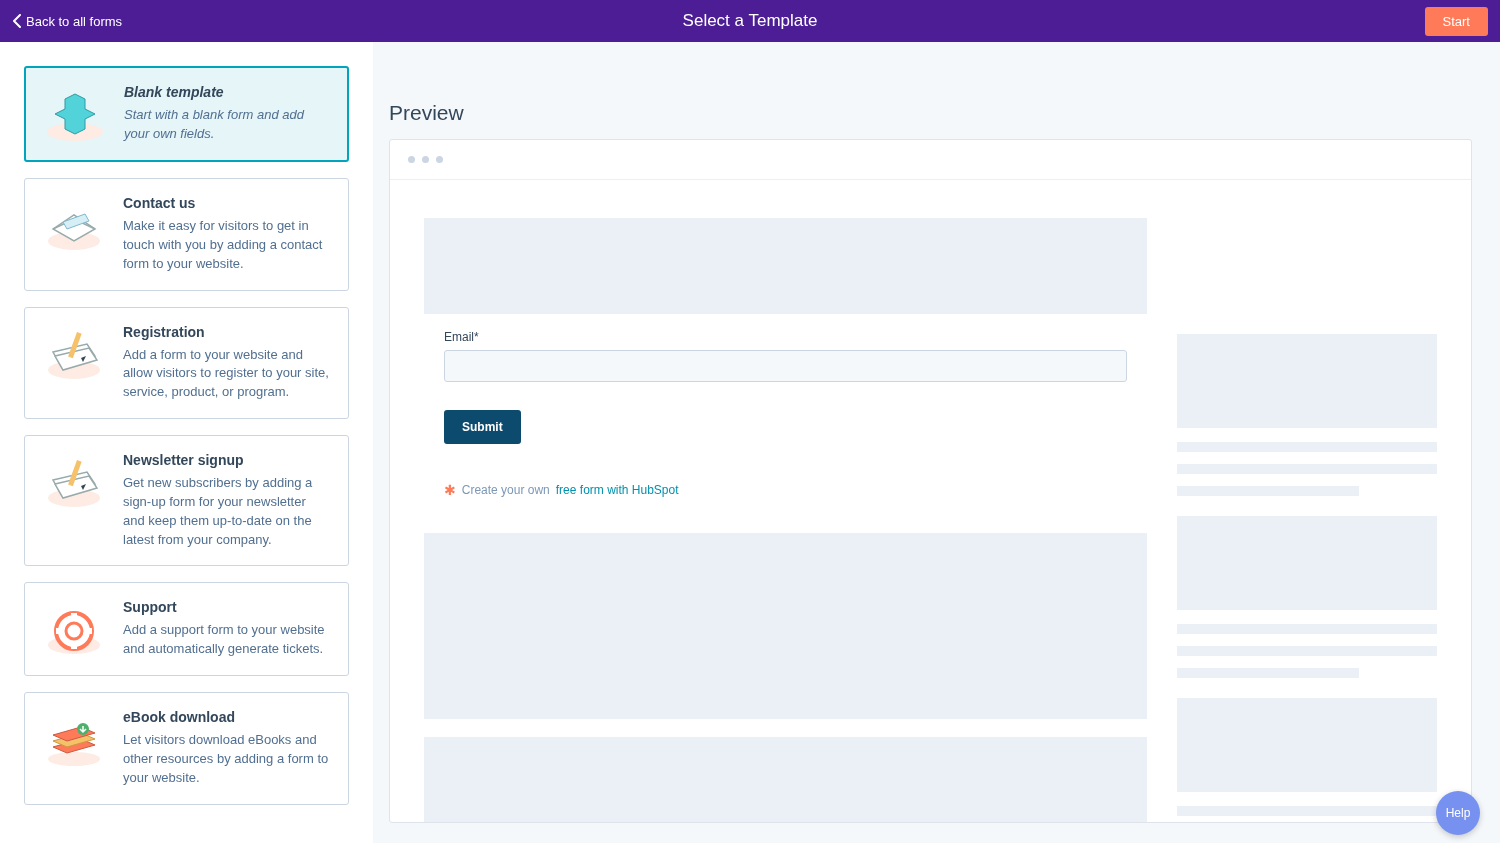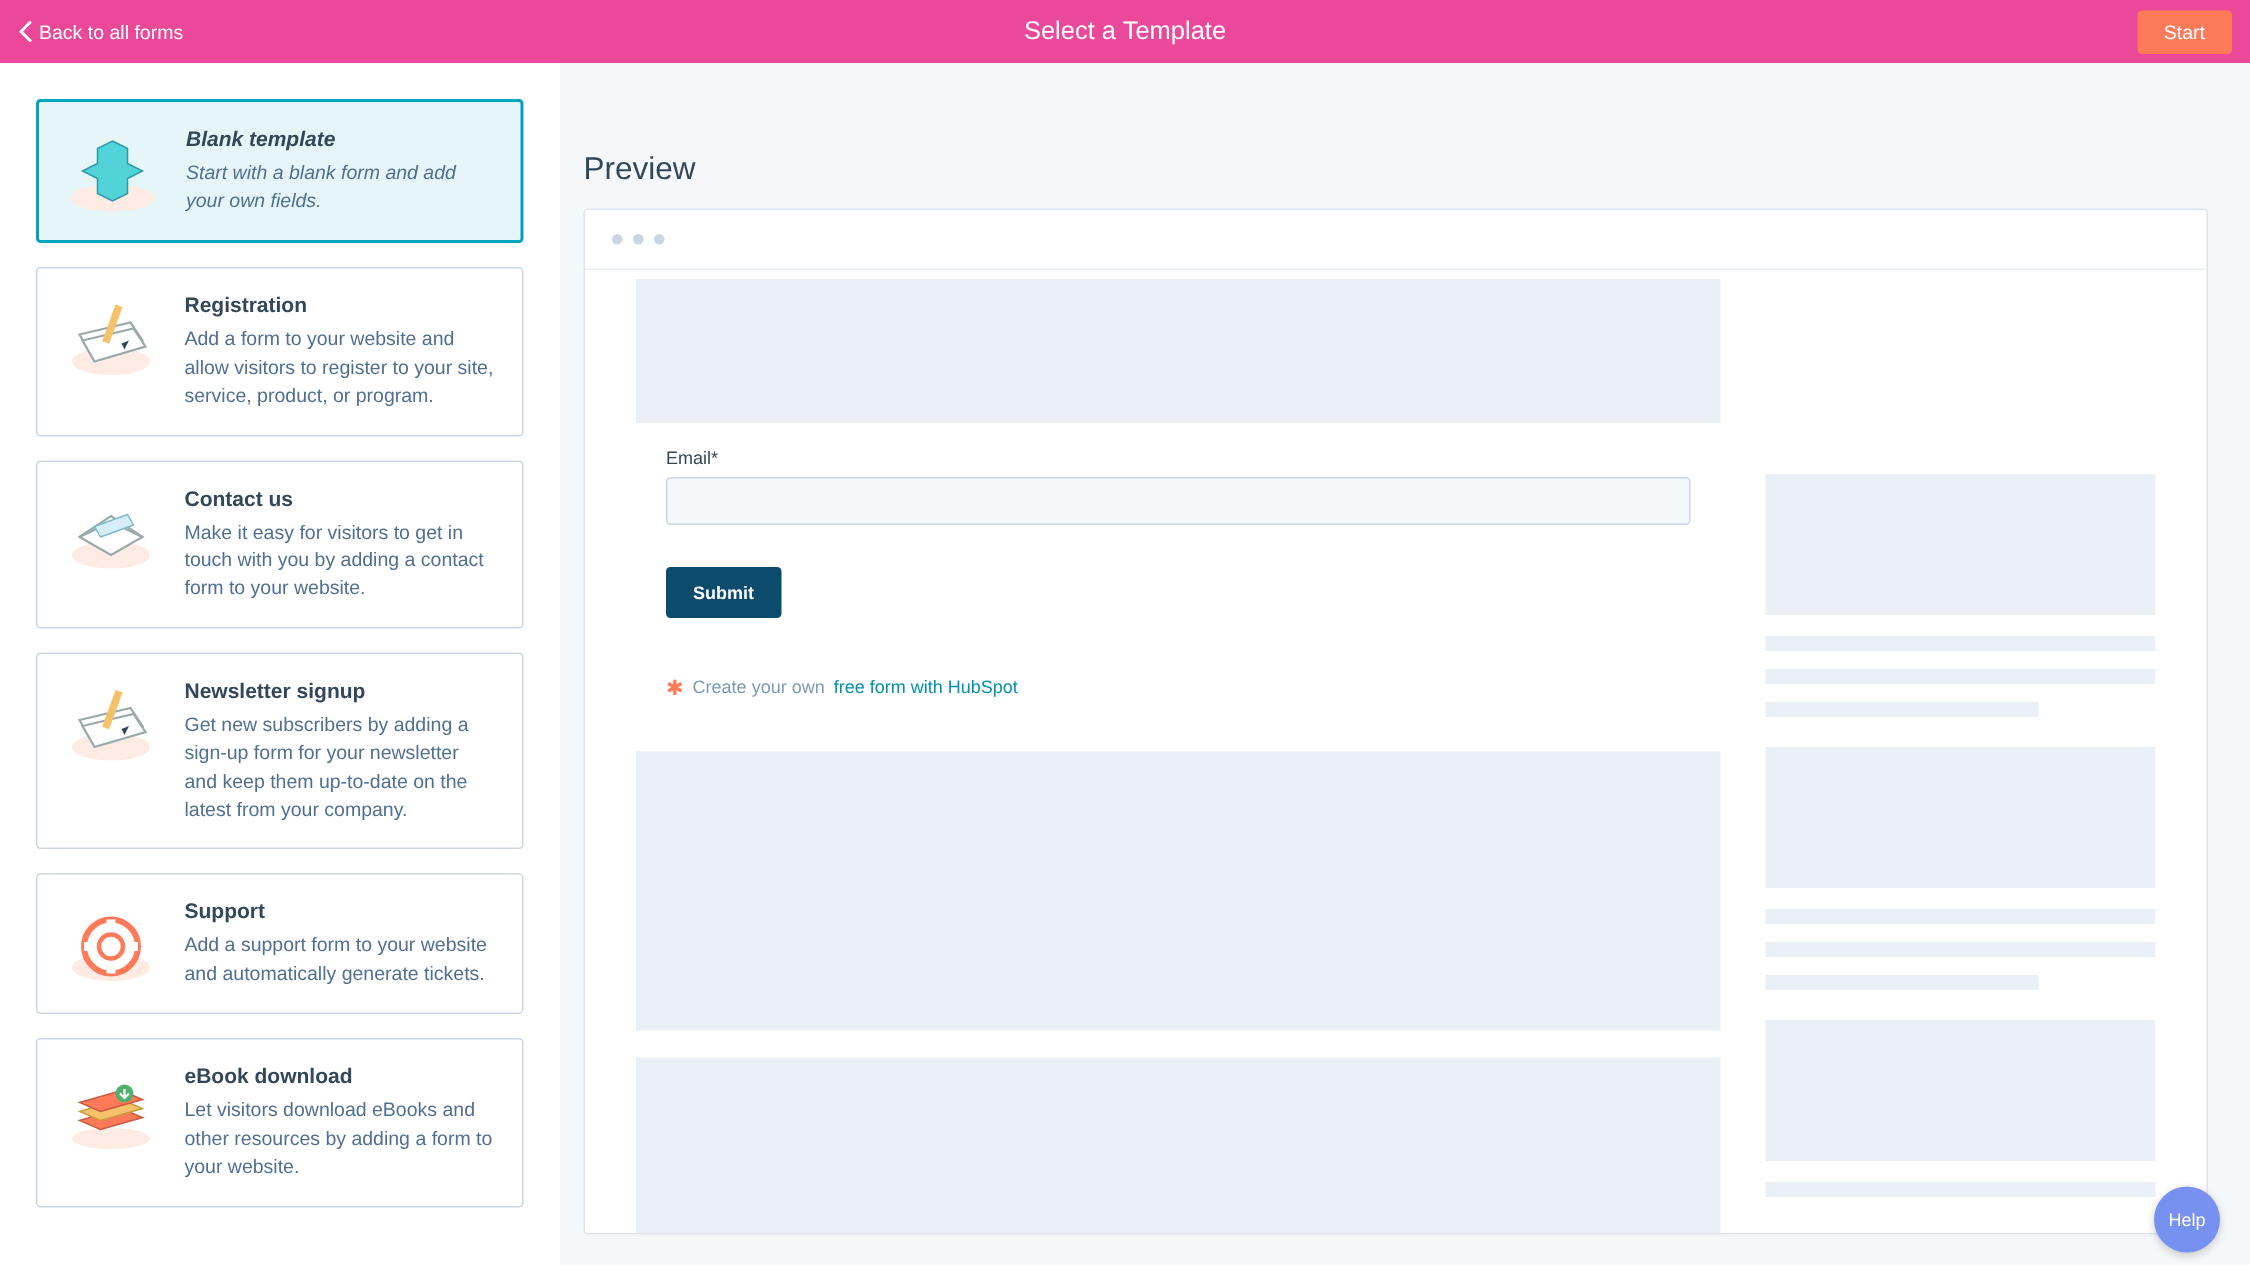--- a/index.html
+++ b/index.html
@@ -5,21 +5,21 @@
 * { box-sizing: border-box; margin: 0; padding: 0; }
 body {
   font-family: -apple-system, BlinkMacSystemFont, "Segoe UI", Helvetica, Arial, sans-serif;
   background: #f5f8fa;
   width: 1500px;
   height: 843px;
   overflow: hidden;
   color: #33475b;
 }
 .header {
-  background: #ec4899;
+  background: #4c1d95;
   height: 42px;
   display: flex;
   align-items: center;
   justify-content: space-between;
   padding: 0 12px;
   position: relative;
 }
 .back-link {
   display: flex;
   align-items: center;
@@ -118,21 +118,20 @@
   padding-left: 18px;
   gap: 7px;
 }
 .dot { width: 7px; height: 7px; border-radius: 50%; background: #cbd6e2; }
 .preview-content {
   flex: 1;
   overflow-y: scroll;
   padding: 38px 34px 30px 34px;
   display: flex;
   gap: 30px;
-  align-items: center;
 }
 .preview-content::-webkit-scrollbar { width: 10px; }
 .preview-content::-webkit-scrollbar-track { background: #f5f8fa; }
 .preview-content::-webkit-scrollbar-thumb { background: #cbd6e2; border-radius: 5px; }
 .preview-left { flex: 1; }
 .preview-right { width: 260px; }
 .placeholder-block {
   background: #eaf0f6;
   border-radius: 0;
 }
@@ -213,44 +212,44 @@
         <h3>Blank template</h3>
         <p>Start with a blank form and add your own fields.</p>
       </div>
     </div>
 
 
     <div class="card">
       <div class="card-icon">
         <svg width="66" height="56" viewBox="0 0 66 56">
           <ellipse cx="33" cy="44" rx="26" ry="9" fill="#fdebe4"></ellipse>
+          <path d="M12 32 L33 18 L54 32 L33 44 Z" fill="#fff" stroke="#9aa" stroke-width="1.5"></path>
+          <path d="M12 32 L33 22 L54 32" fill="none" stroke="#9aa" stroke-width="1.5"></path>
+          <path d="M22 25 L44 17 L48 24 L26 32 Z" fill="#d6eef5" stroke="#7fb8cc" stroke-width="1"></path>
+        </svg>
+      </div>
+      <div class="card-body">
+        <h3>Contact us</h3>
+        <p>Make it easy for visitors to get in touch with you by adding a contact form to your website.</p>
+      </div>
+    </div>
+
+    <div class="card">
+      <div class="card-icon">
+        <svg width="66" height="56" viewBox="0 0 66 56">
+          <ellipse cx="33" cy="44" rx="26" ry="9" fill="#fdebe4"></ellipse>
           <path d="M12 26 L46 18 L54 30 L20 40 Z" fill="#fff" stroke="#9aa" stroke-width="1.5"></path>
           <path d="M14 30 L48 22 L56 34 L22 44 Z" fill="#fff" stroke="#9aa" stroke-width="1.5"></path>
           <rect x="36" y="6" width="5" height="26" fill="#f5c26b" transform="rotate(20 36 6)"></rect>
           <polygon points="40,32 45,30 42,36" fill="#33475b"></polygon>
         </svg>
       </div>
       <div class="card-body">
         <h3>Registration</h3>
         <p>Add a form to your website and allow visitors to register to your site, service, product, or program.</p>
-      </div>
-    </div>
-
-    <div class="card">
-      <div class="card-icon">
-        <svg width="66" height="56" viewBox="0 0 66 56">
-          <ellipse cx="33" cy="44" rx="26" ry="9" fill="#fdebe4"></ellipse>
-          <path d="M12 32 L33 18 L54 32 L33 44 Z" fill="#fff" stroke="#9aa" stroke-width="1.5"></path>
-          <path d="M12 32 L33 22 L54 32" fill="none" stroke="#9aa" stroke-width="1.5"></path>
-          <path d="M22 25 L44 17 L48 24 L26 32 Z" fill="#d6eef5" stroke="#7fb8cc" stroke-width="1"></path>
-        </svg>
-      </div>
-      <div class="card-body">
-        <h3>Contact us</h3>
-        <p>Make it easy for visitors to get in touch with you by adding a contact form to your website.</p>
       </div>
     </div>
 
     <div class="card">
       <div class="card-icon">
         <svg width="66" height="56" viewBox="0 0 66 56">
           <ellipse cx="33" cy="44" rx="26" ry="9" fill="#fdebe4"></ellipse>
           <path d="M12 26 L46 18 L54 30 L20 40 Z" fill="#fff" stroke="#9aa" stroke-width="1.5"></path>
           <path d="M14 30 L48 22 L56 34 L22 44 Z" fill="#fff" stroke="#9aa" stroke-width="1.5"></path>
           <rect x="36" y="6" width="5" height="26" fill="#f5c26b" transform="rotate(20 36 6)"></rect>

